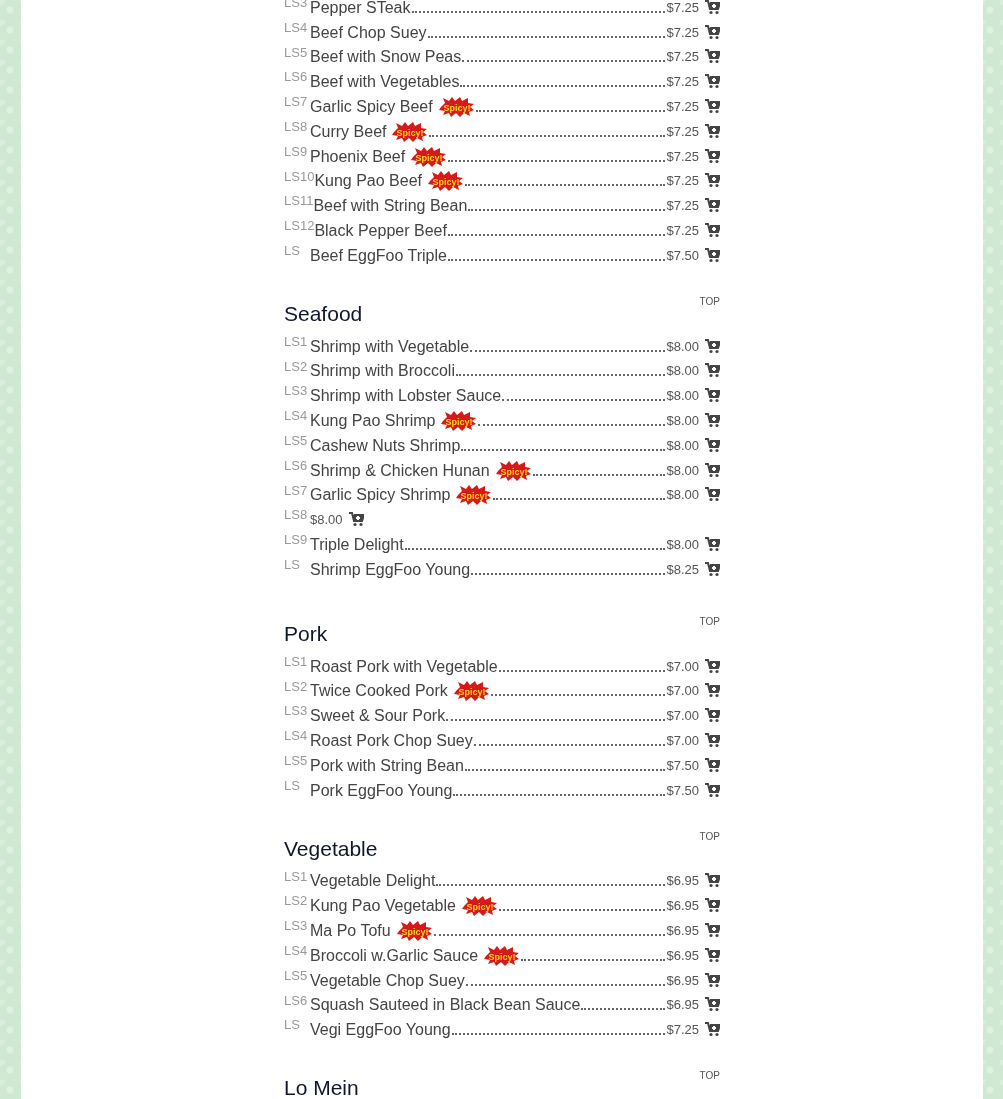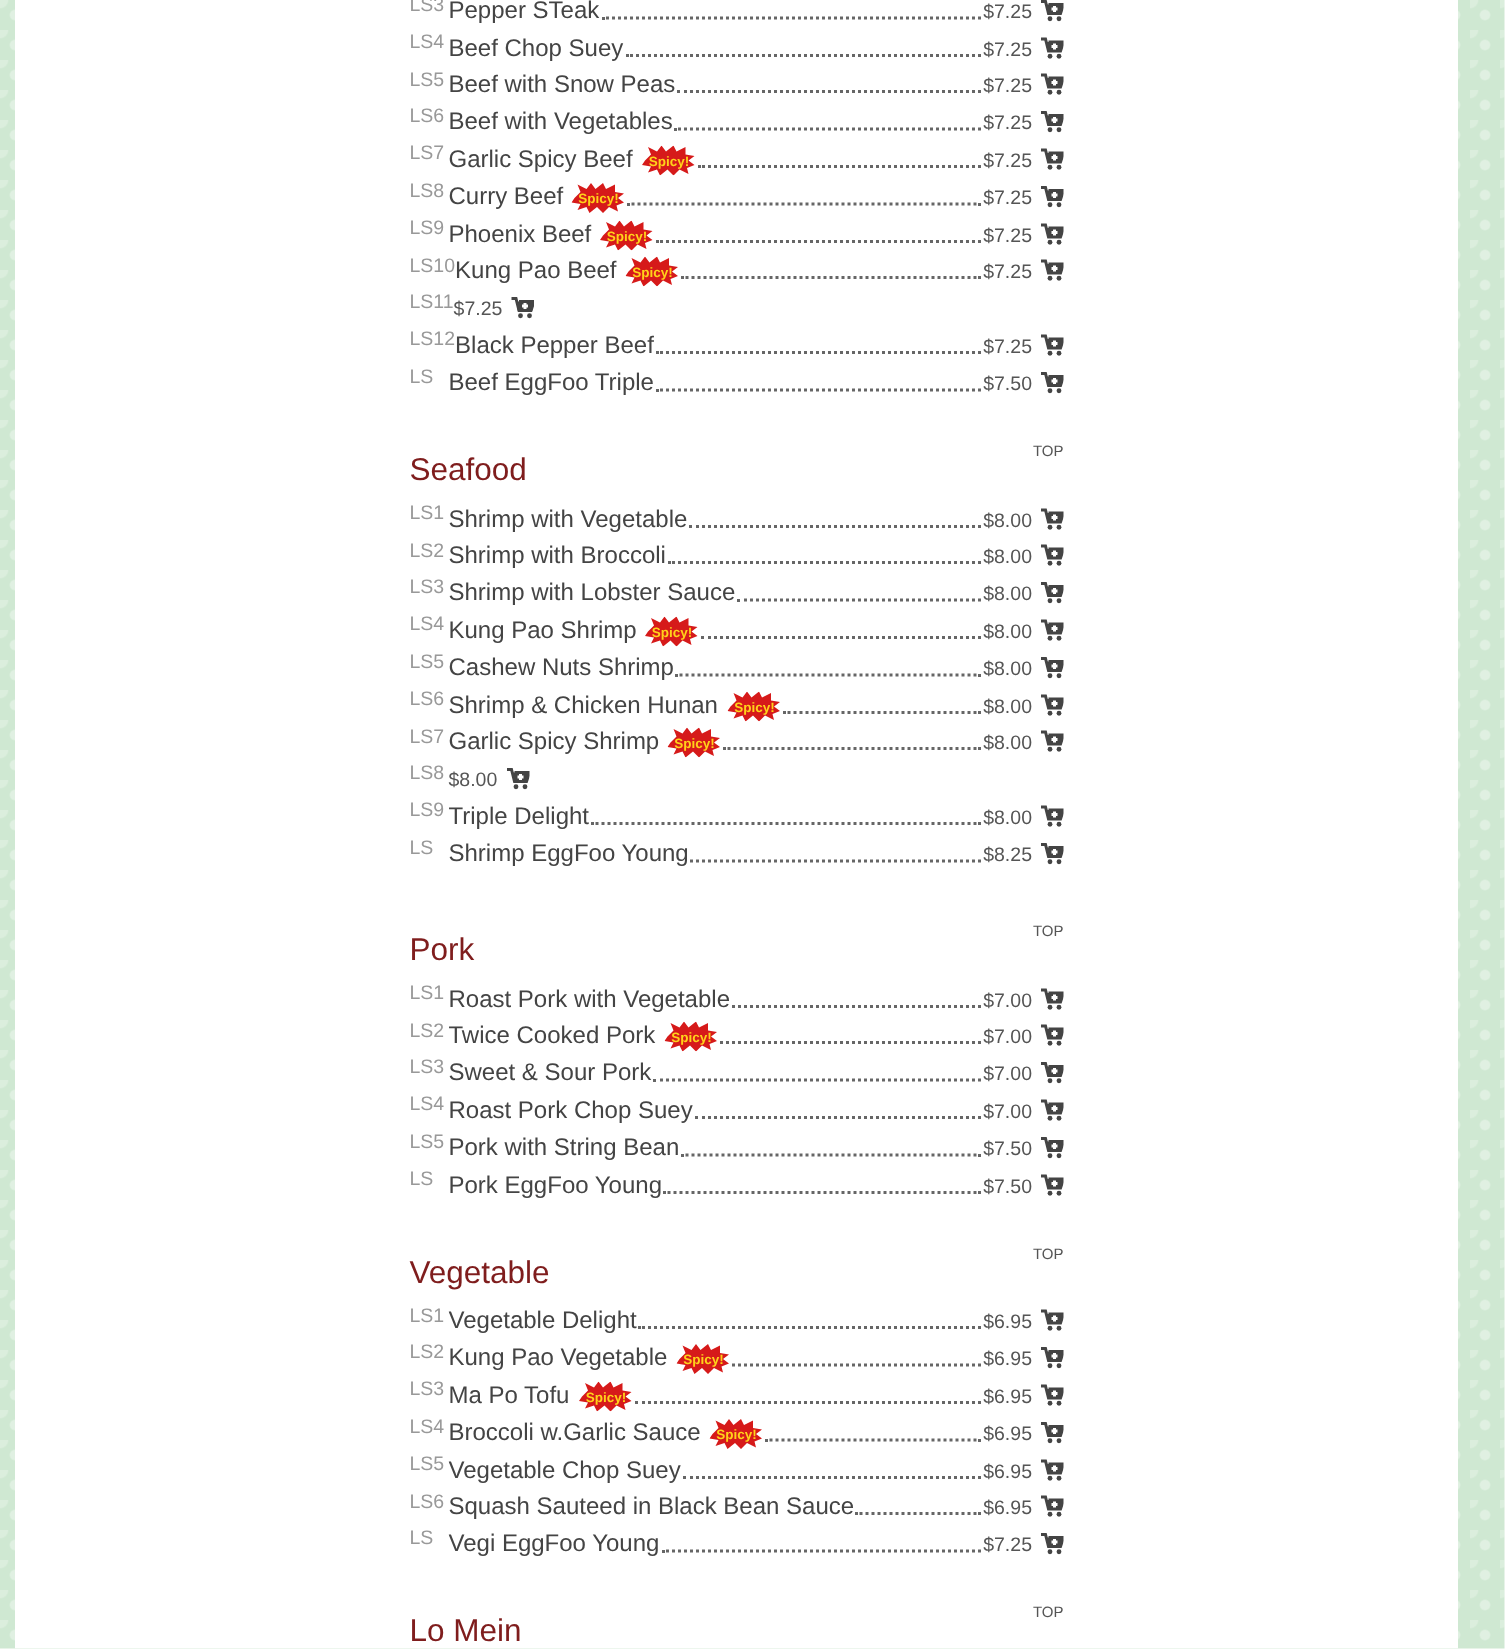--- a/index.html
+++ b/index.html
@@ -7,33 +7,33 @@
     width: 1003px; height: 1099px; overflow: hidden;
     background: #cfe8d2;
     background-image:
       radial-gradient(circle at 10px 10px, rgba(255,255,255,0.35) 3px, transparent 4px),
       radial-gradient(circle at 0 0, rgba(255,255,255,0.25) 5px, transparent 6px);
     background-size: 20px 20px, 20px 20px;
     font-family: "Liberation Sans", sans-serif;
     position: relative;
   }
   .page {
-    position: absolute; left: 10px; top: 0; width: 962px; height: 1099px;
+    position: absolute; left: 21px; top: 0; width: 962px; height: 1099px;
     background: #ffffff;
   }
   .menu {
     position: absolute; left: 263px; top: 0; width: 436px;
   }
   .section { position: relative; }
   .section-head {
     position: relative; height: 40px;
   }
   .section-title {
     position: absolute; left: 0; bottom: 6px;
-    color: #7f1d1d; font-size: 21px;
+    color: #0f172a; font-size: 21px;
   }
   .top-link {
     position: absolute; right: 0; top: 4px;
     font-size: 10px; color: #555; text-decoration: none; cursor: pointer;
   }
   .row {
     position: relative; height: 24.8px; display: flex; align-items: flex-end;
     white-space: nowrap;
   }
   .code {
@@ -206,20 +206,24 @@
               <path d="M1 2h3l2 8h8l2-6H6" fill="none" stroke="#444" stroke-width="2"></path>
               <rect x="5" y="4" width="10" height="6" fill="#444"></rect>
               <rect x="9" y="5" width="2" height="4" fill="#fff"></rect>
               <rect x="8" y="6" width="4" height="2" fill="#fff"></rect>
               <circle cx="7" cy="13.5" r="1.6" fill="#444"></circle>
               <circle cx="13" cy="13.5" r="1.6" fill="#444"></circle>
             </svg></span>
         </div>
         <div class="row">
           <span class="code">LS11</span>
+          <span class="name-wrap">
+            <span class="name">Beef with String Bean</span>
+            <span class="dots"></span>
+          </span>
           <span class="price">$7.25</span>
           <span class="cart"><svg viewBox="0 0 16 16" width="16" height="16">
               <path d="M1 2h3l2 8h8l2-6H6" fill="none" stroke="#444" stroke-width="2"></path>
               <rect x="5" y="4" width="10" height="6" fill="#444"></rect>
               <rect x="9" y="5" width="2" height="4" fill="#fff"></rect>
               <rect x="8" y="6" width="4" height="2" fill="#fff"></rect>
               <circle cx="7" cy="13.5" r="1.6" fill="#444"></circle>
               <circle cx="13" cy="13.5" r="1.6" fill="#444"></circle>
             </svg></span>
         </div>

